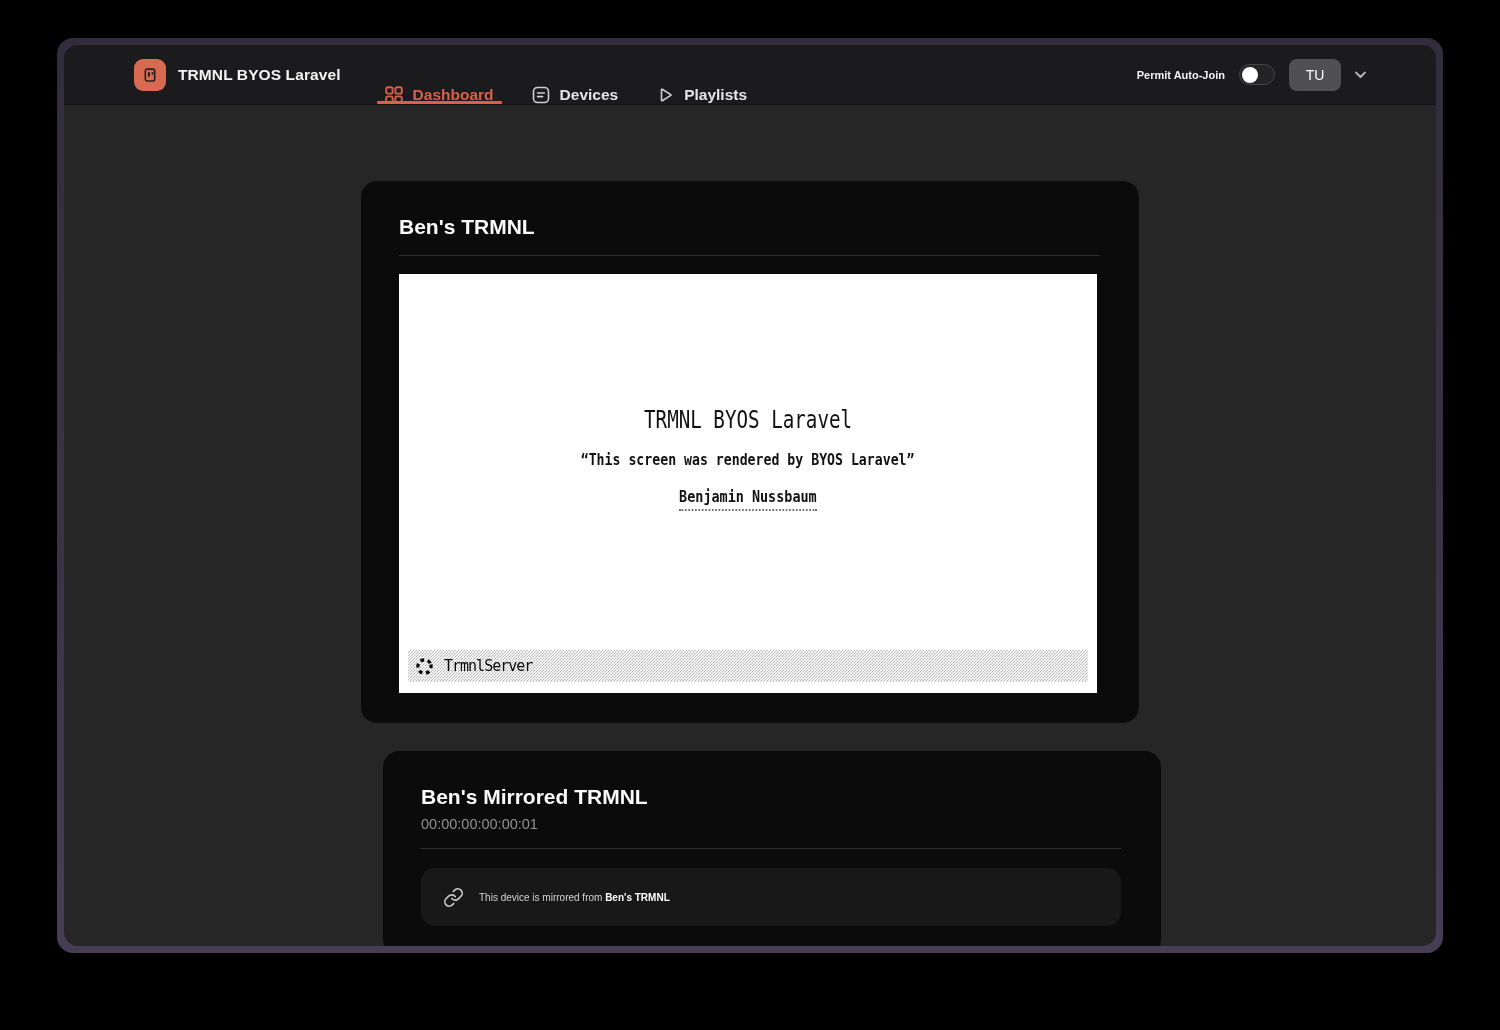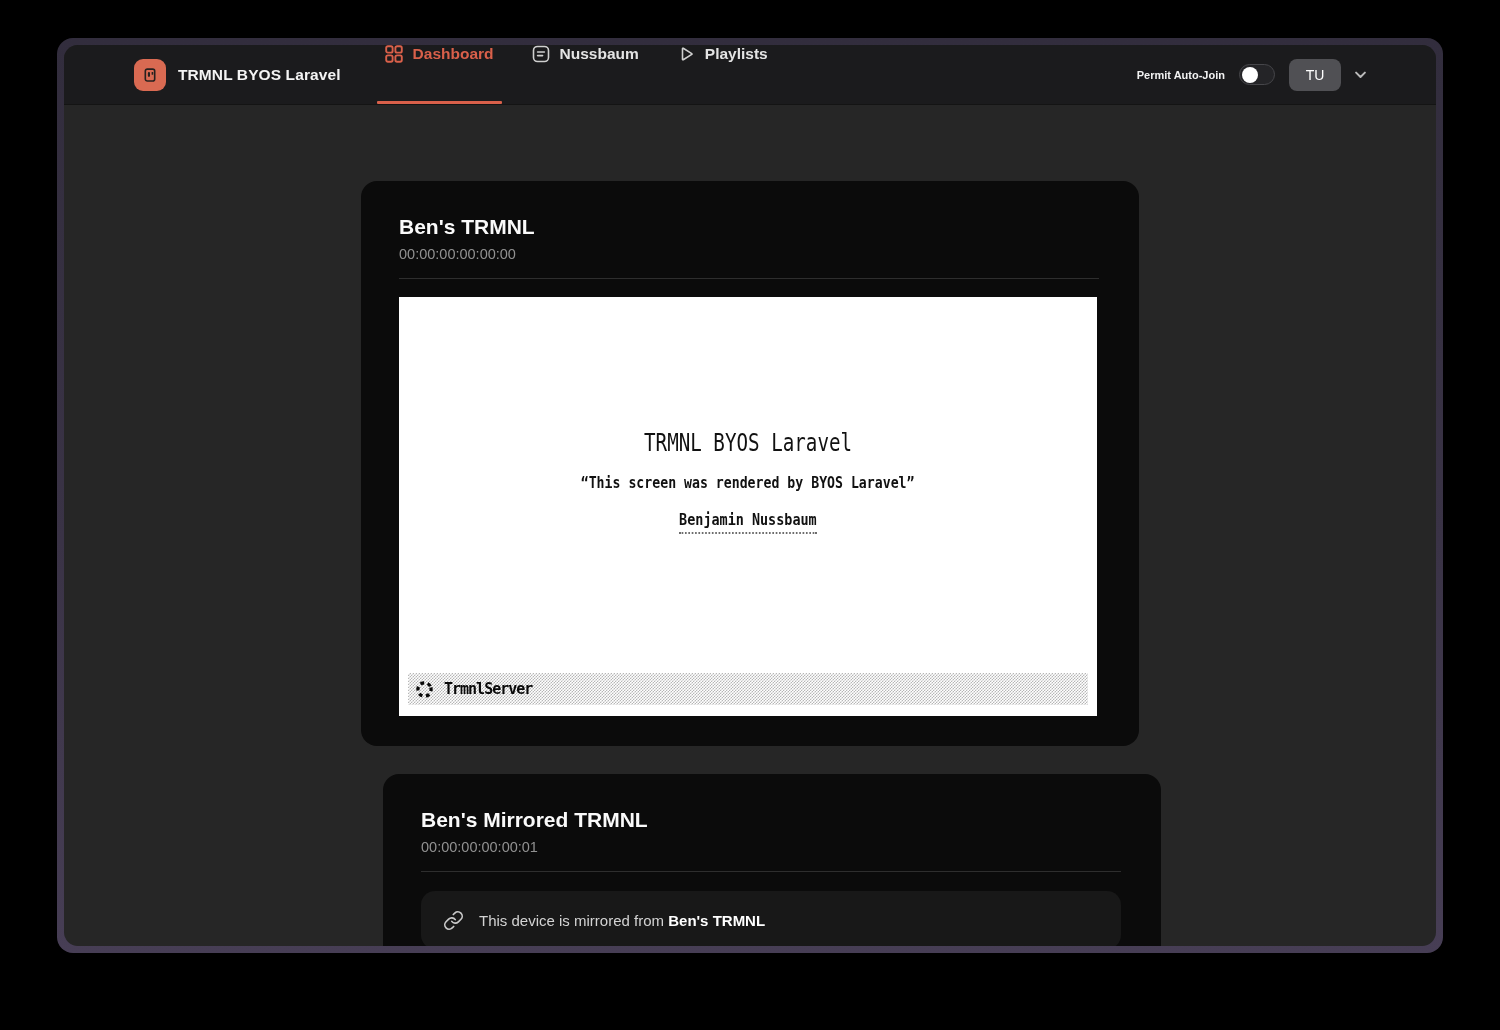--- a/index.html
+++ b/index.html
@@ -23,21 +23,21 @@
   }
   .brand { display:flex; align-items:center; gap:12px; margin-right:44px; }
   .logo {
     width:32px; height:32px; border-radius:9px; background:#d96a52;
     display:flex; align-items:center; justify-content:center; flex:0 0 auto;
   }
   .brand-name { color:#f4f4f4; font-weight:700; font-size:15.5px; letter-spacing:.1px; white-space:nowrap; }
 
   nav { display:flex; align-items:stretch; height:100%; gap:38px; }
   .nav-item {
-    position:relative; display:flex; align-items:flex-start; gap:10px;
+    position:relative; display:flex; align-items:flex-end; gap:10px;
     color:#e4e4e4; font-size:15.5px; font-weight:600; cursor:pointer; white-space:nowrap;
   }
   .nav-item .nav-icon { display:flex; color:#cfcfcf; }
   .nav-item.active { color:#d9604a; }
   .nav-item.active .nav-icon { color:#d9604a; }
   .nav-item.active::after {
     content:""; position:absolute; left:-8px; right:-8px; bottom:0; height:3px;
     background:#d9604a; border-radius:1px;
   }
 
@@ -91,30 +91,30 @@
   }
   .screen-statusbar {
     position:absolute; left:9px; right:9px; bottom:11px; height:32px;
     display:flex; align-items:center; gap:10px; padding:0 7px;
     background-color:#fff;
     background-image:
       linear-gradient(45deg,#b6b6b6 25%,transparent 25%,transparent 75%,#b6b6b6 75%),
       linear-gradient(45deg,#b6b6b6 25%,transparent 25%,transparent 75%,#b6b6b6 75%);
     background-size:3px 3px; background-position:0 0,1.5px 1.5px;
   }
-  .status-label { font-size:15px; font-weight:700; letter-spacing:-1px; color:#0a0a0a; }
+  .status-label { font-size:15px; font-weight:400; letter-spacing:-1px; color:#0a0a0a; }
   .spinner { display:flex; }
 
   
   .mirror-box {
     margin-top:19px; height:58px; border-radius:14px; background:#181818;
     display:flex; align-items:center; gap:15px; padding:0 22px;
   }
   .mirror-box .link-ic { display:flex; color:#c9c9c9; flex:0 0 auto; }
-  .mirror-text { color:#d3d3d3; font-size:15px; }
+  .mirror-text { color:#d3d3d3; font-size:10px; }
   .mirror-source { color:#ffffff; font-weight:700; }
 </style>
 </head>
 <body>
 
 <div class="window">
   <div class="window-body">
 
     <div class="header">
       <div class="header-inner">
@@ -143,21 +143,21 @@
             <span>Dashboard</span>
           </div>
 
           <div class="nav-item">
             <span class="nav-icon">
               <svg width="18" height="18" viewBox="0 0 18 18" fill="none" stroke="currentColor" stroke-width="1.6" stroke-linecap="round">
                 <rect x="1.5" y="1.5" width="15" height="15" rx="4"></rect>
                 <path d="M5.6 7h6.8M5.6 10.6h5"></path>
               </svg>
             </span>
-            <span>Nussbaum</span>
+            <span>Devices</span>
           </div>
 
 
           <div class="nav-item">
             <span class="nav-icon">
               <svg width="18" height="18" viewBox="0 0 18 18" fill="none" stroke="currentColor" stroke-width="1.6" stroke-linejoin="round">
                 <path d="M5.5 3.7v10.6a.5.5 0 0 0 .76.43l8.5-5.3a.5.5 0 0 0 0-.86l-8.5-5.3a.5.5 0 0 0-.76.43z"></path>
               </svg>
             </span>
             <span>Playlists</span>
@@ -177,21 +177,20 @@
           </span>
         </div>
 
       </div>
     </div>
 
     <div class="content">
 
       <div class="card card-1">
         <div class="device-name">Ben's TRMNL</div>
-        <div class="device-mac">00:00:00:00:00:00</div>
         <div class="card-divider"></div>
 
         <div class="screen">
           <span class="screen-title">TRMNL BYOS Laravel</span>
           <span class="screen-quote">“This screen was rendered by BYOS Laravel”</span>
           <span class="screen-author">Benjamin Nussbaum</span>
 
           <div class="screen-statusbar">
             <span class="spinner">
               <svg width="19" height="19" viewBox="0 0 18 18" fill="none">

